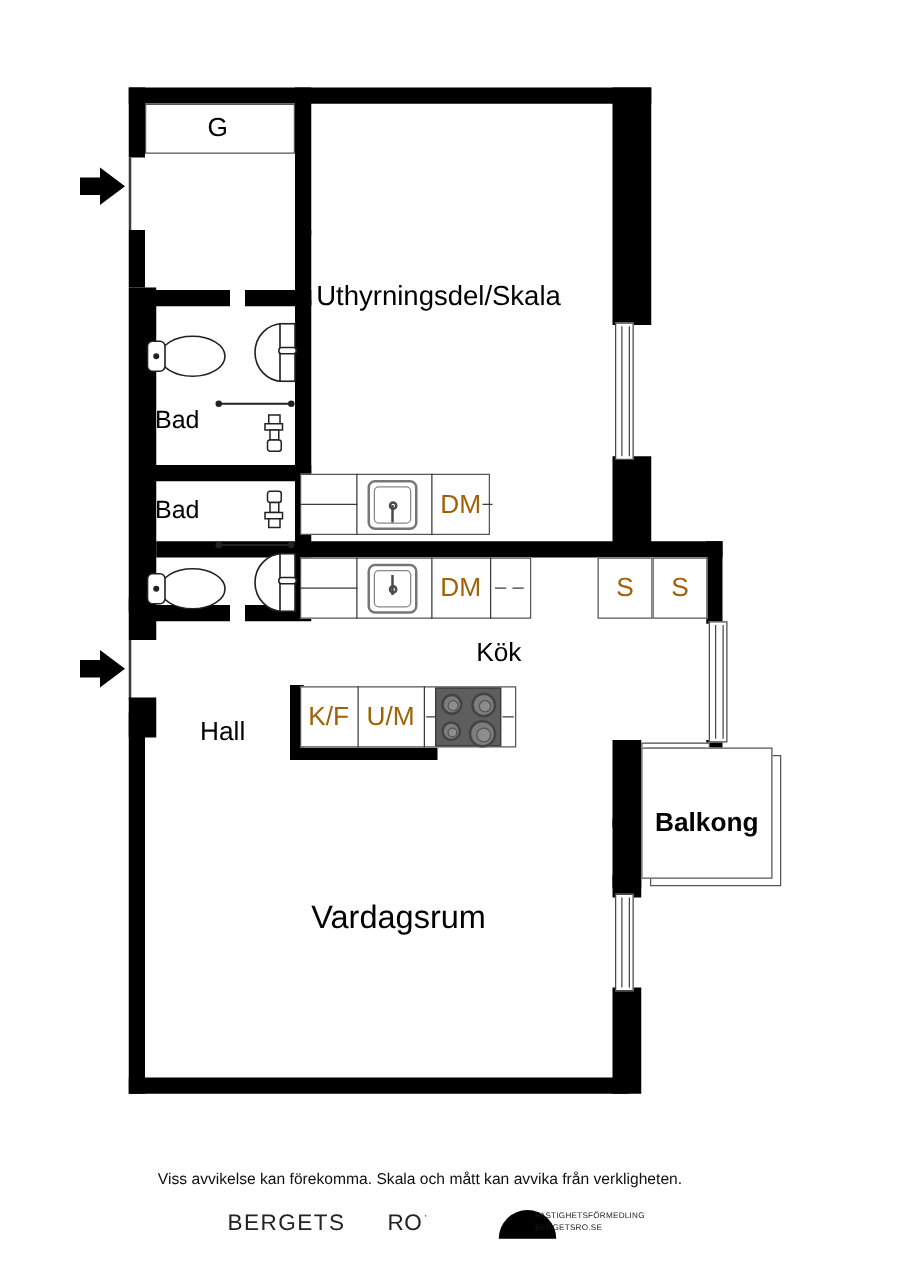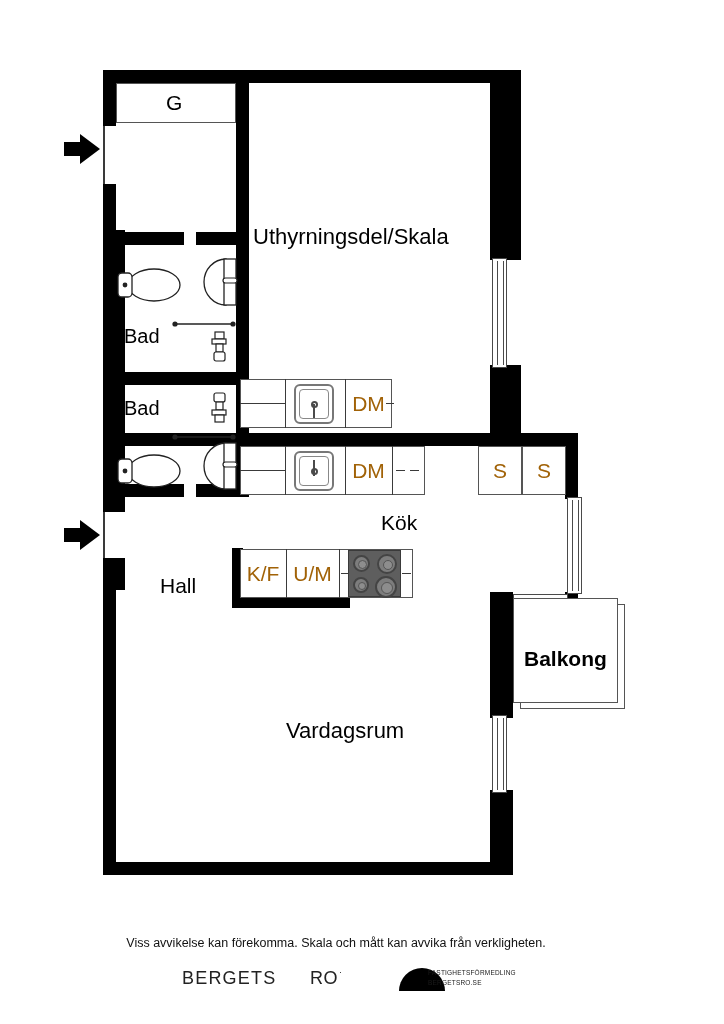--- a/index.html
+++ b/index.html
@@ -409,21 +409,21 @@
     <div class="thinline" style="left:339px; top:549px; width:1px; height:49px;"></div>
     <div class="thinline" style="left:341px; top:573px; width:9px; height:1px;"></div>
     <div class="stove" style="left:348px; top:550px; width:53px; height:47px;">
       <div class="burner" style="left:4px; top:4px; width:17px; height:17px;"></div>
       <div class="burner" style="left:28px; top:3px; width:20px; height:20px;"></div>
       <div class="burner" style="left:4px; top:26px; width:16px; height:16px;"></div>
       <div class="burner" style="left:26px; top:25px; width:22px; height:22px;"></div>
     </div>
     <div class="thinline" style="left:402px; top:573px; width:9px; height:1px;"></div>
 
-    <div class="room-label rl-lg" style="left:249px; top:720px; font-size:22px;margin-left:37px;">Vardagsrum</div>
+    <div class="room-label rl-lg" style="left:249px; top:720px; font-size:26px;">Vardagsrum</div>
 
     <div class="balcony-outer" style="left:520px; top:604px; width:105px; height:105px;"></div>
     <div class="balcony-inner" style="left:513px; top:598px; width:105px; height:105px;"></div>
     <div class="room-label rl-lg" style="left:524px; top:648px;font-weight:bold;">Balkong</div>
 
   </div>
 
   <div class="footer" style="top:936px;">
     <div class="footer-note">Viss avvikelse kan förekomma. Skala och mått kan avvika från verkligheten.</div>
   </div>

